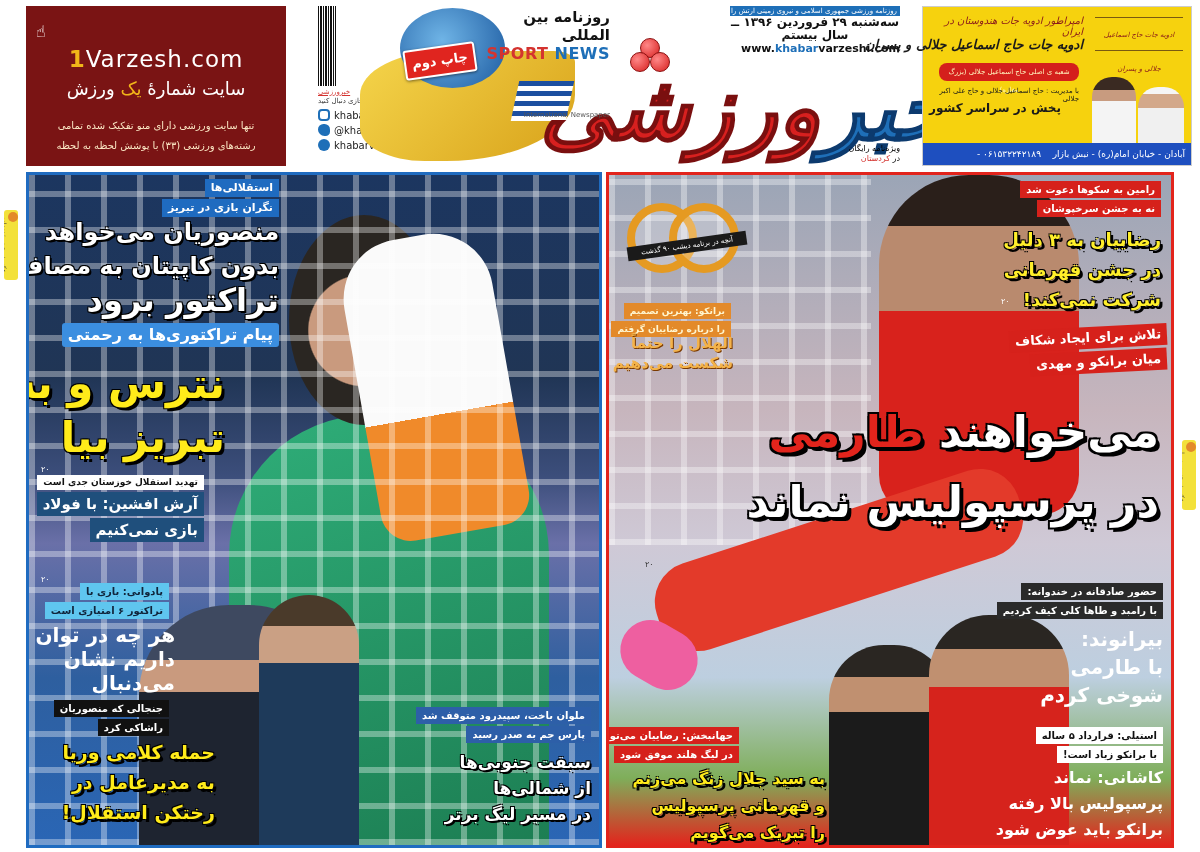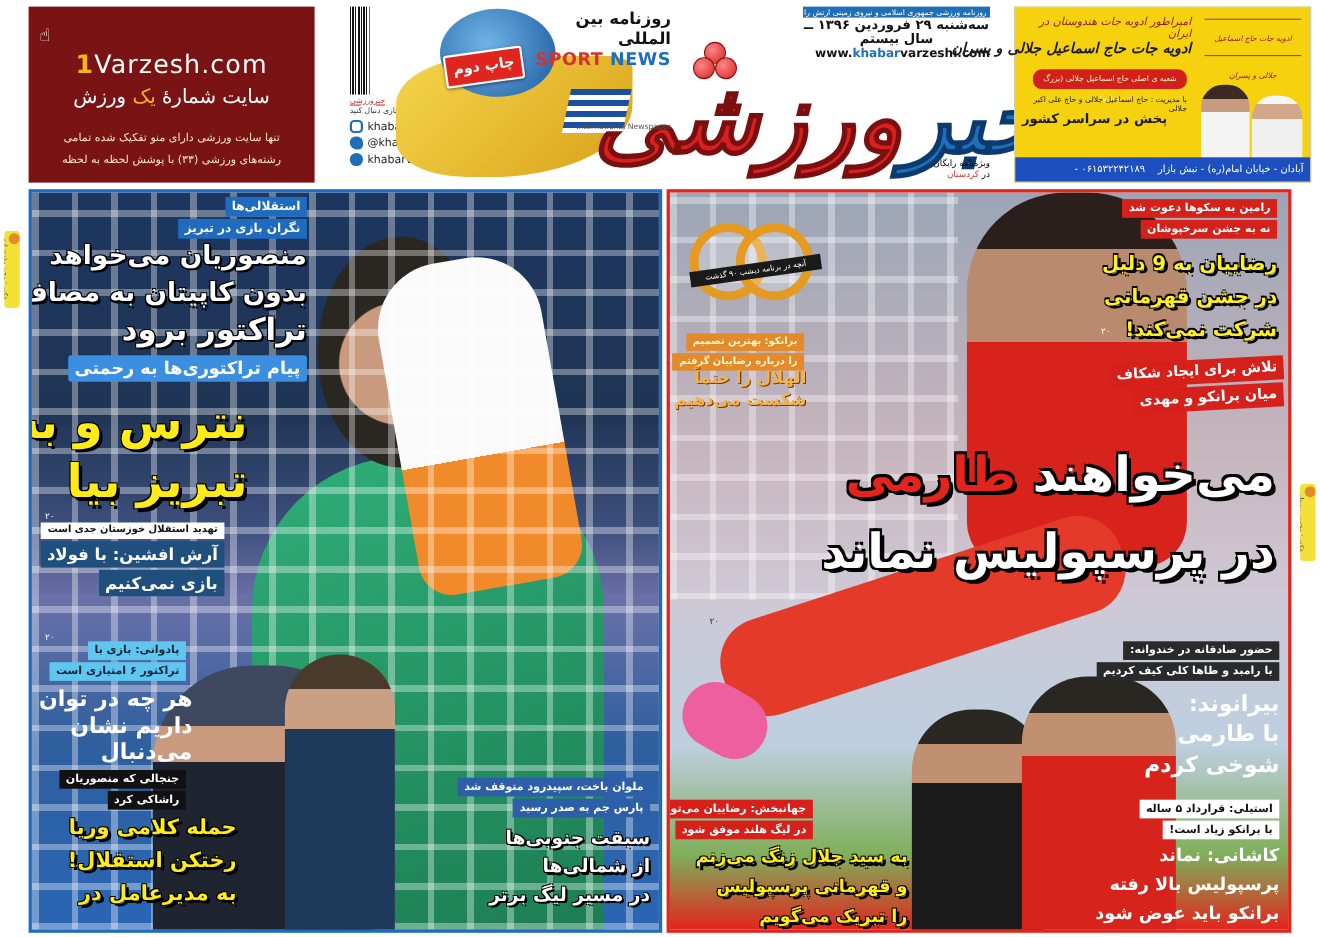--- a/index.html
+++ b/index.html
@@ -203,21 +203,21 @@
   <div class="coach"></div>
   <div class="player2"></div>
 
   <div class="stack" style="right:calc(100% - 250px);top:4px">
     <span class="kicker k-blue" style="font-size:11px;line-height:16px">استقلالی‌ها</span>
     <span class="kicker k-blue" style="font-size:11px;line-height:16px">نگران بازی در تبریز</span>
   </div>
   <div class="abs" style="left:6px;top:40px;width:244px">
     <div class="hw" style="font-size:24px;line-height:34px">منصوریان می‌خواهد</div>
     <div class="hw" style="font-size:24px;line-height:34px">بدون کاپیتان به مصاف</div>
-    <div class="hw" style="font-size:28px;line-height:34px">تراکتور برود</div>
+    <div class="hw" style="font-size:32px;line-height:34px">تراکتور برود</div>
   </div>
   <div class="stack" style="right:calc(100% - 250px);top:148px">
     <span class="kicker k-blue" style="font-size:16px;line-height:22px;background:#3b8ee0;border-radius:3px">پیام تراکتوری‌ها به رحمتی</span>
   </div>
   <div class="abs" style="left:6px;top:182px;width:190px">
     <div class="hy" style="font-size:42px;line-height:54px">نترس و به</div>
     <div class="hy" style="font-size:42px;line-height:54px">تبریز بیا</div>
   </div>
   <span class="ref abs" style="left:12px;top:290px">۲۰</span>
 
@@ -237,22 +237,22 @@
     <div class="hwr" style="font-size:20px;line-height:24px">داریم نشان</div>
     <div class="hwr" style="font-size:20px;line-height:24px">می‌دنبال</div>
   </div>
 
   <div class="stack" style="right:calc(100% - 140px);top:525px">
     <span class="kicker k-dark" style="font-size:10px;line-height:15px;background:#111">جنجالی که منصوریان</span>
     <span class="kicker k-dark" style="font-size:10px;line-height:15px;background:#111">راشاکی کرد</span>
   </div>
   <div class="abs" style="left:6px;top:562px;width:180px">
     <div class="hy" style="font-size:19px;line-height:30px">حمله کلامی وریا</div>
+    <div class="hy" style="font-size:19px;line-height:30px">به مدیرعامل در</div>
     <div class="hy" style="font-size:19px;line-height:30px">رختکن استقلال!</div>
-    <div class="hy" style="font-size:19px;line-height:30px">به مدیرعامل در</div>
   </div>
 
   <div class="stack" style="right:8px;top:532px">
     <span class="kicker k-blue" style="font-size:10px;line-height:15px;background:#2d5fa8">ملوان باخت، سپیدرود متوقف شد</span>
     <span class="kicker k-blue" style="font-size:10px;line-height:15px;background:#2d5fa8">پارس جم به صدر رسید</span>
   </div>
   <div class="abs" style="right:8px;top:574px;width:170px">
     <div class="hw" style="font-size:17px;line-height:26px">سبقت جنوبی‌ها</div>
     <div class="hw" style="font-size:17px;line-height:26px">از شمالی‌ها</div>
     <div class="hw" style="font-size:17px;line-height:26px">در مسیر لیگ برتر</div>
@@ -279,21 +279,21 @@
   <div class="abs" style="left:6px;top:158px;width:118px">
     <div class="hwr" style="font-size:15px;line-height:20px;color:#f4b34a;text-shadow:1px 1px 0 #7a3a00">الهلال را حتماً</div>
     <div class="hwr" style="font-size:15px;line-height:20px;color:#f4b34a;text-shadow:1px 1px 0 #7a3a00">شکست می‌دهیم</div>
   </div>
 
   <div class="stack" style="right:10px;top:6px">
     <span class="kicker k-red" style="font-size:10px;line-height:15px">رامین به سکوها دعوت شد</span>
     <span class="kicker k-red" style="font-size:10px;line-height:15px">نه به جشن سرخپوشان</span>
   </div>
   <div class="abs" style="right:10px;top:50px;width:180px">
-    <div class="hy" style="font-size:18px;line-height:30px;color:#ffef2a">رضاییان به 9 دلیل</div>
+    <div class="hy" style="font-size:18px;line-height:30px;color:#ffef2a">رضاییان به ۳ دلیل</div>
     <div class="hy" style="font-size:18px;line-height:30px;color:#ffef2a">در جشن قهرمانی</div>
     <div class="hy" style="font-size:18px;line-height:30px;color:#ffef2a">شرکت نمی‌کند!</div>
   </div>
   <span class="ref abs" style="left:392px;top:122px">۲۰</span>
 
   <div class="stack" style="right:4px;top:152px">
     <span class="kicker k-red" style="font-size:13px;line-height:20px;transform:rotate(-3deg)">تلاش برای ایجاد شکاف</span>
     <span class="kicker k-red" style="font-size:13px;line-height:20px;transform:rotate(-3deg)">میان برانکو و مهدی</span>
   </div>
 

